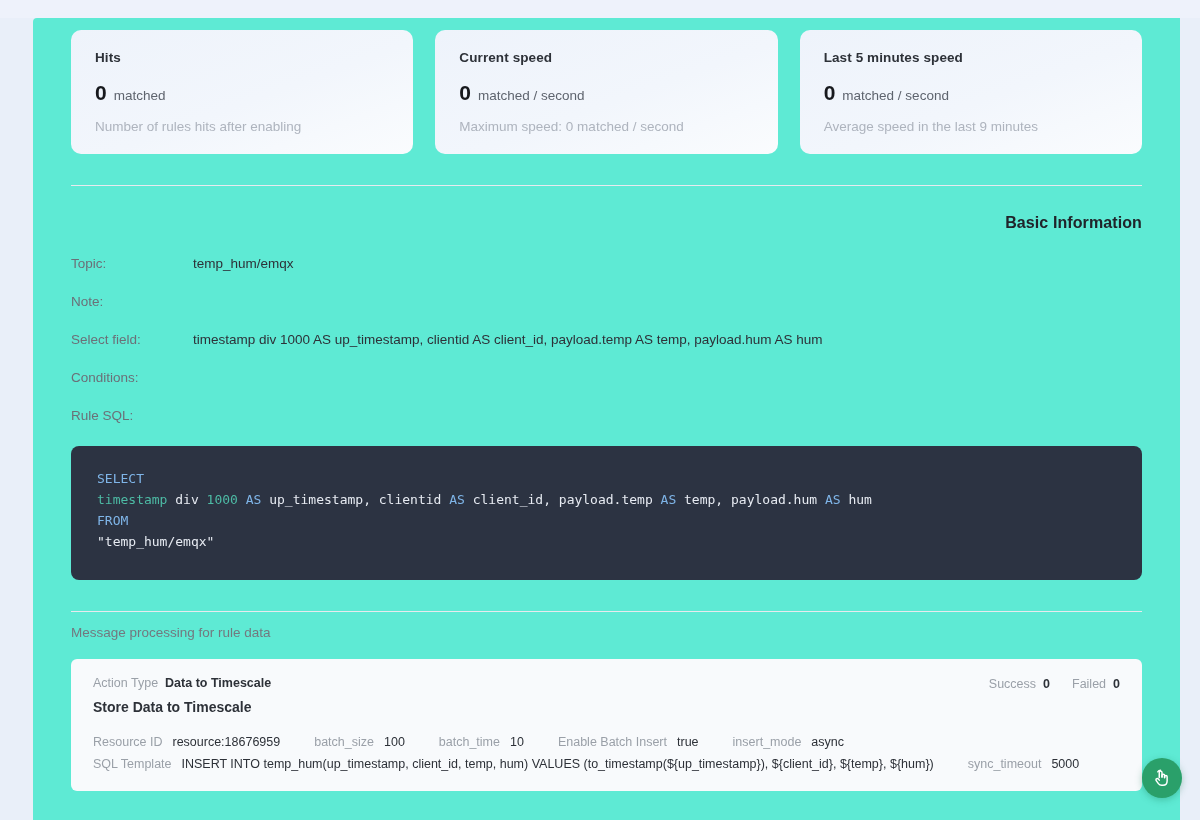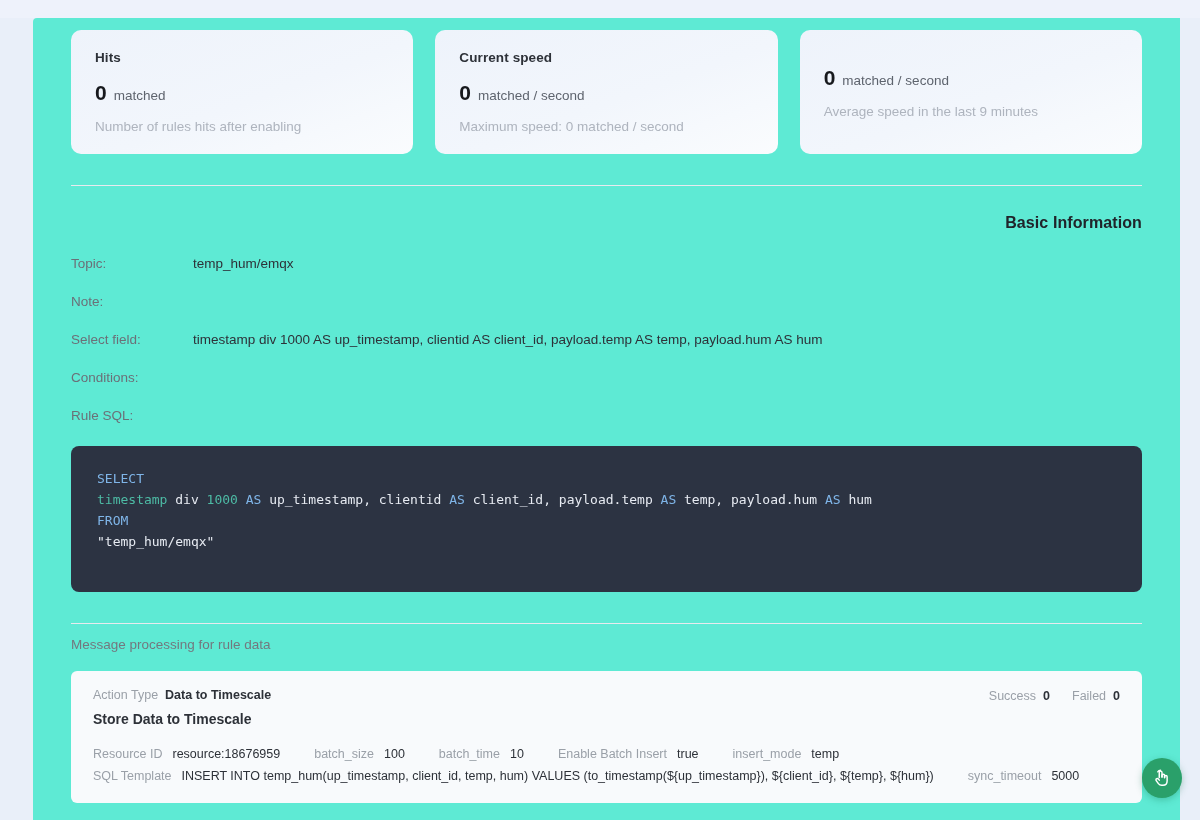--- a/index.html
+++ b/index.html
@@ -124,21 +124,21 @@
   .info-value {
     color: #2d3138;
     word-break: break-word;
   }
 
   
   .code-block {
     margin-top: 4px;
     background: #2c3342;
     border-radius: 8px;
-    padding: 22px 26px 40px 26px;
+    padding: 22px 26px 28px 26px;
     font-family: "DejaVu Sans Mono", "Liberation Mono", monospace;
     font-size: 13px;
     line-height: 21px;
     color: #e7ebf2;
     white-space: pre;
     overflow: hidden;
   }
   .tok-kw   { color: #7fb5e8; }
   .tok-fn   { color: #4dbba5; }
   .tok-num  { color: #4dbba5; }
@@ -246,20 +246,21 @@
         <div class="stat-card">
           <div class="stat-title">Current speed</div>
           <div class="stat-value-line">
             <span class="stat-value">0</span>
             <span class="stat-unit">matched / second</span>
           </div>
           <div class="stat-sub">Maximum speed: 0 matched / second</div>
         </div>
 
         <div class="stat-card">
+          <div class="stat-title">Last 5 minutes speed</div>
           <div class="stat-value-line">
             <span class="stat-value">0</span>
             <span class="stat-unit">matched / second</span>
           </div>
           <div class="stat-sub">Average speed in the last 9 minutes</div>
         </div>
 
       </div>
 
       <div class="divider"></div>
@@ -335,21 +336,21 @@
             <span class="param-label">batch_size</span>
             <span class="param-val">100</span>
             <span class="sep"></span>
             <span class="param-label">batch_time</span>
             <span class="param-val">10</span>
             <span class="sep"></span>
             <span class="param-label">Enable Batch Insert</span>
             <span class="param-val">true</span>
             <span class="sep"></span>
             <span class="param-label">insert_mode</span>
-            <span class="param-val">temp</span>
+            <span class="param-val">async</span>
           </div>
 
           <div class="param-line">
             <span class="param-label">SQL Template</span>
             <span class="param-val">INSERT INTO temp_hum(up_timestamp, client_id, temp, hum) VALUES (to_timestamp(${up_timestamp}), ${client_id}, ${temp}, ${hum})</span>
             <span class="sep"></span>
             <span class="param-label">sync_timeout</span>
             <span class="param-val">5000</span>
           </div>
 

